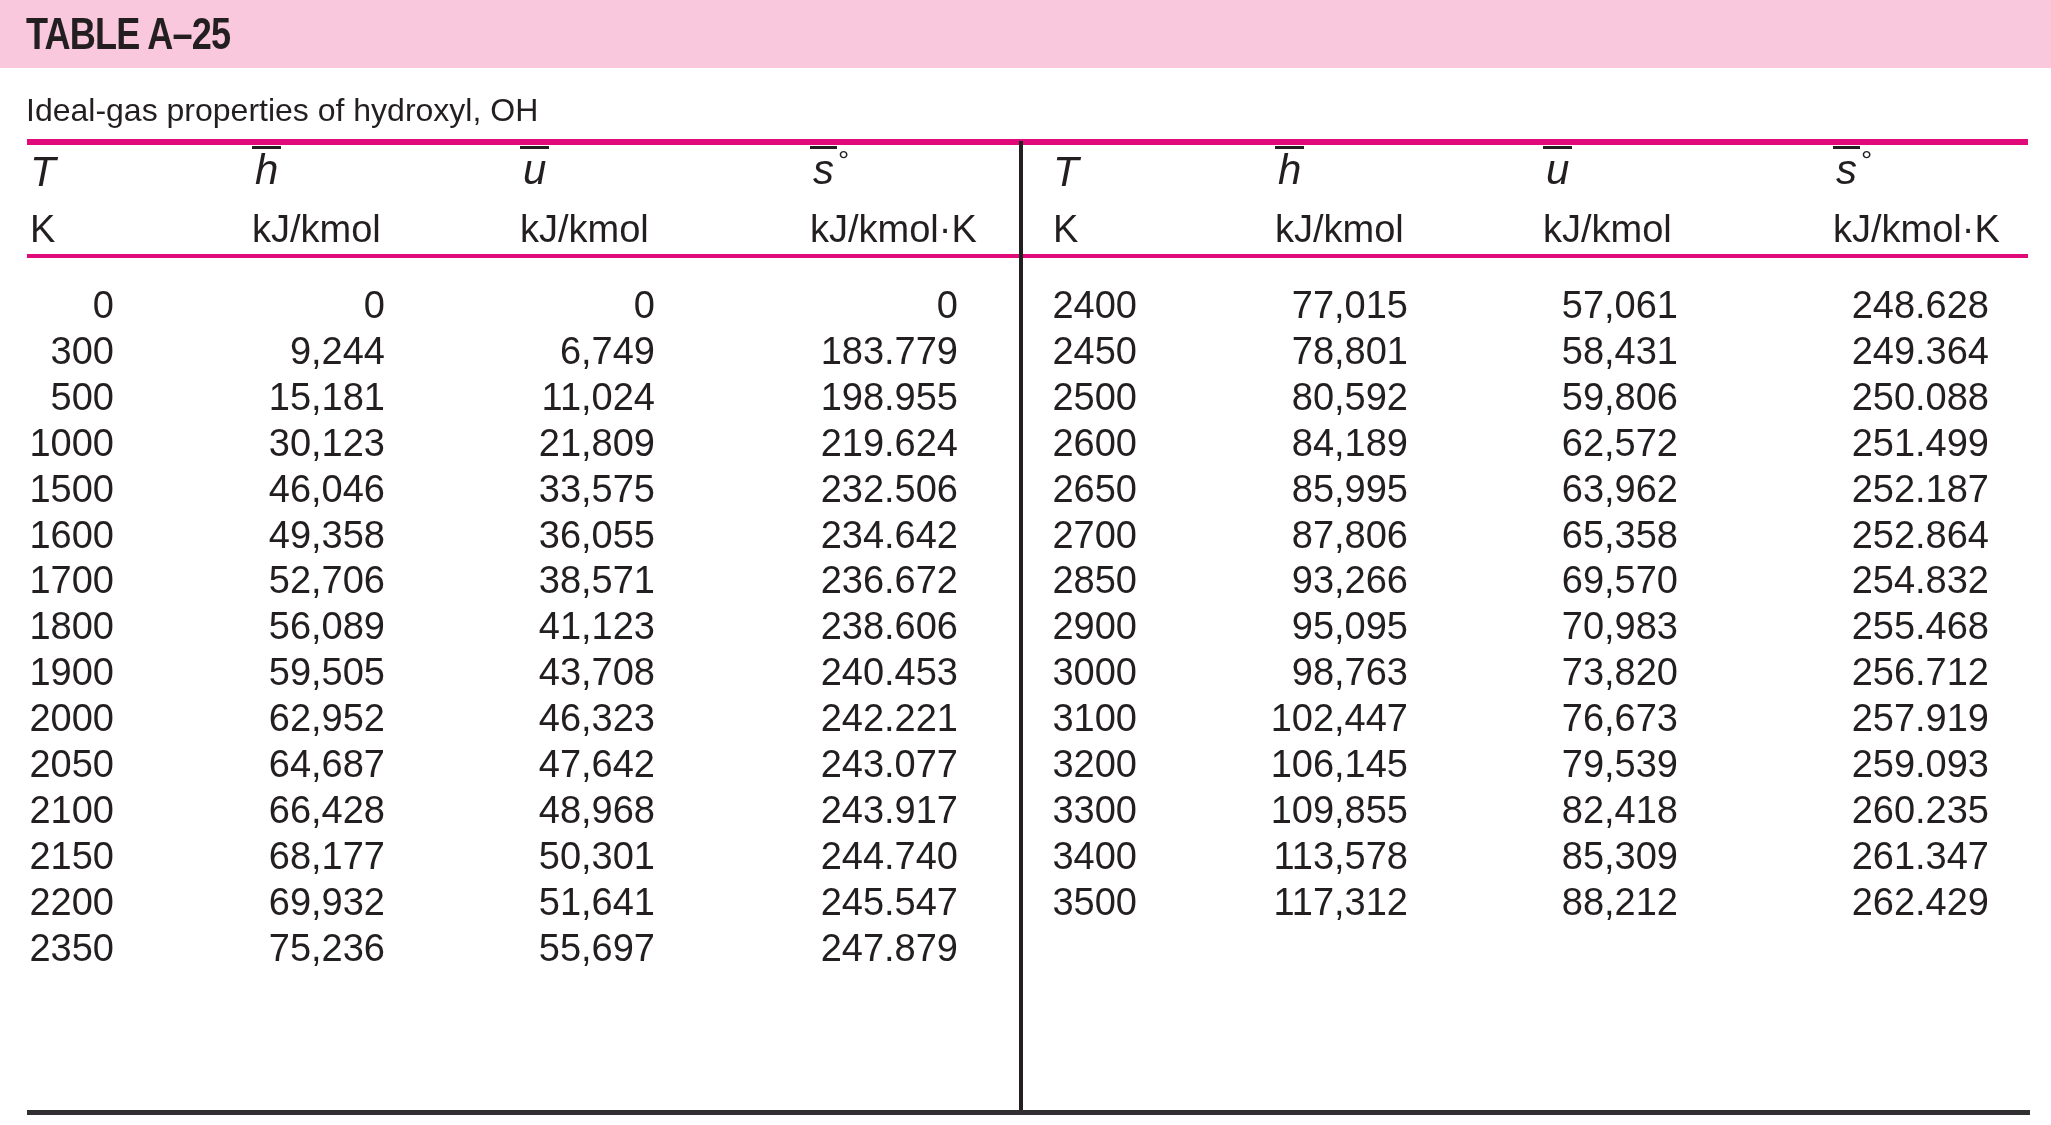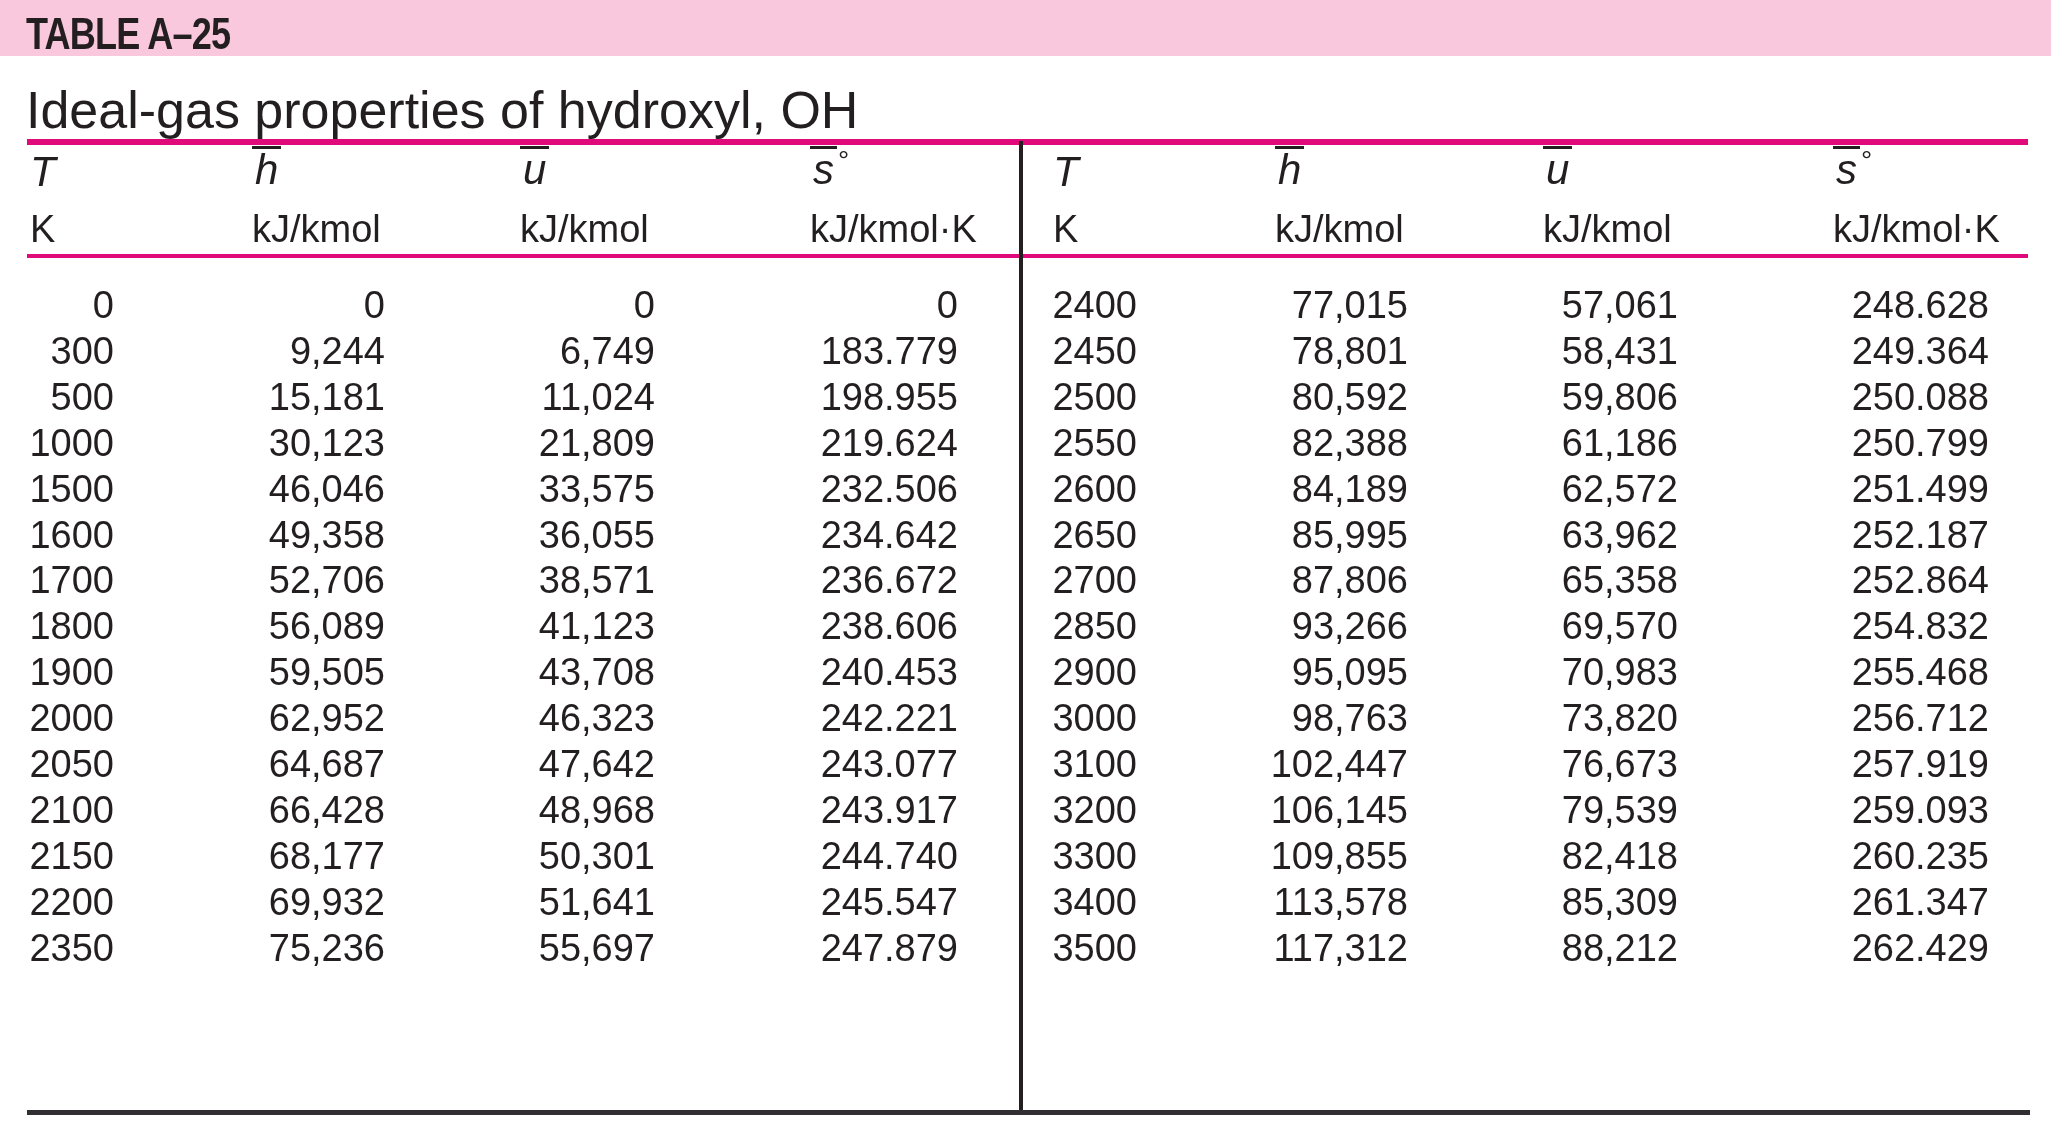--- a/index.html
+++ b/index.html
@@ -5,30 +5,30 @@
   html, body { margin:0; padding:0; }
   body {
     width:2051px; height:1125px; background:#ffffff;
     font-family:"Liberation Sans", sans-serif;
     color:#231f20;
     position:relative; overflow:hidden;
   }
   .page { position:absolute; inset:0; }
 
   
-  .banner { position:absolute; left:0; top:0; width:2051px; height:56px; background:#f9c8dc; }
+  .banner { position:absolute; left:0; top:0; width:2051px; height:68px; background:#f9c8dc; }
   .banner-title {
     position:absolute; left:26px; top:13px;
     font-size:44px; line-height:42px; font-weight:700;
     letter-spacing:-1px;
     transform:scaleX(0.82); transform-origin:left center;
     white-space:nowrap;
   }
 
-  .subtitle { position:absolute; left:26px; top:90px; font-size:52px; line-height:40px; white-space:nowrap;text-align:center; }
+  .subtitle { position:absolute; left:26px; top:90px; font-size:32px; line-height:40px; white-space:nowrap;text-align:center; }
 
   .rule { position:absolute; left:27px; width:2001px; background:#e00a7a; }
   .rule-thick { top:139px; height:6px; }
   .rule-thin  { top:254px; height:4px; }
 
   .divider { position:absolute; left:1019px; top:141px; width:4px; height:972px; background:#231f20; }
   .bottom-rule { position:absolute; left:27px; top:1110px; width:2003px; height:5px; background:#312f31; }
 
   .half { position:absolute; top:0; height:1125px; }
   .half-left  { left:0px;    width:1020px; }
@@ -239,26 +239,20 @@
             <td class="c2">58,431</td>
             <td class="c3">249.364</td>
           </tr>
           <tr>
             <td class="c0">2500</td>
             <td class="c1">80,592</td>
             <td class="c2">59,806</td>
             <td class="c3">250.088</td>
           </tr>
           <tr>
-            <td class="c0">2550</td>
-            <td class="c1">82,388</td>
-            <td class="c2">61,186</td>
-            <td class="c3">250.799</td>
-          </tr>
-          <tr>
             <td class="c0">2600</td>
             <td class="c1">84,189</td>
             <td class="c2">62,572</td>
             <td class="c3">251.499</td>
           </tr>
           <tr>
             <td class="c0">2650</td>
             <td class="c1">85,995</td>
             <td class="c2">63,962</td>
             <td class="c3">252.187</td>

